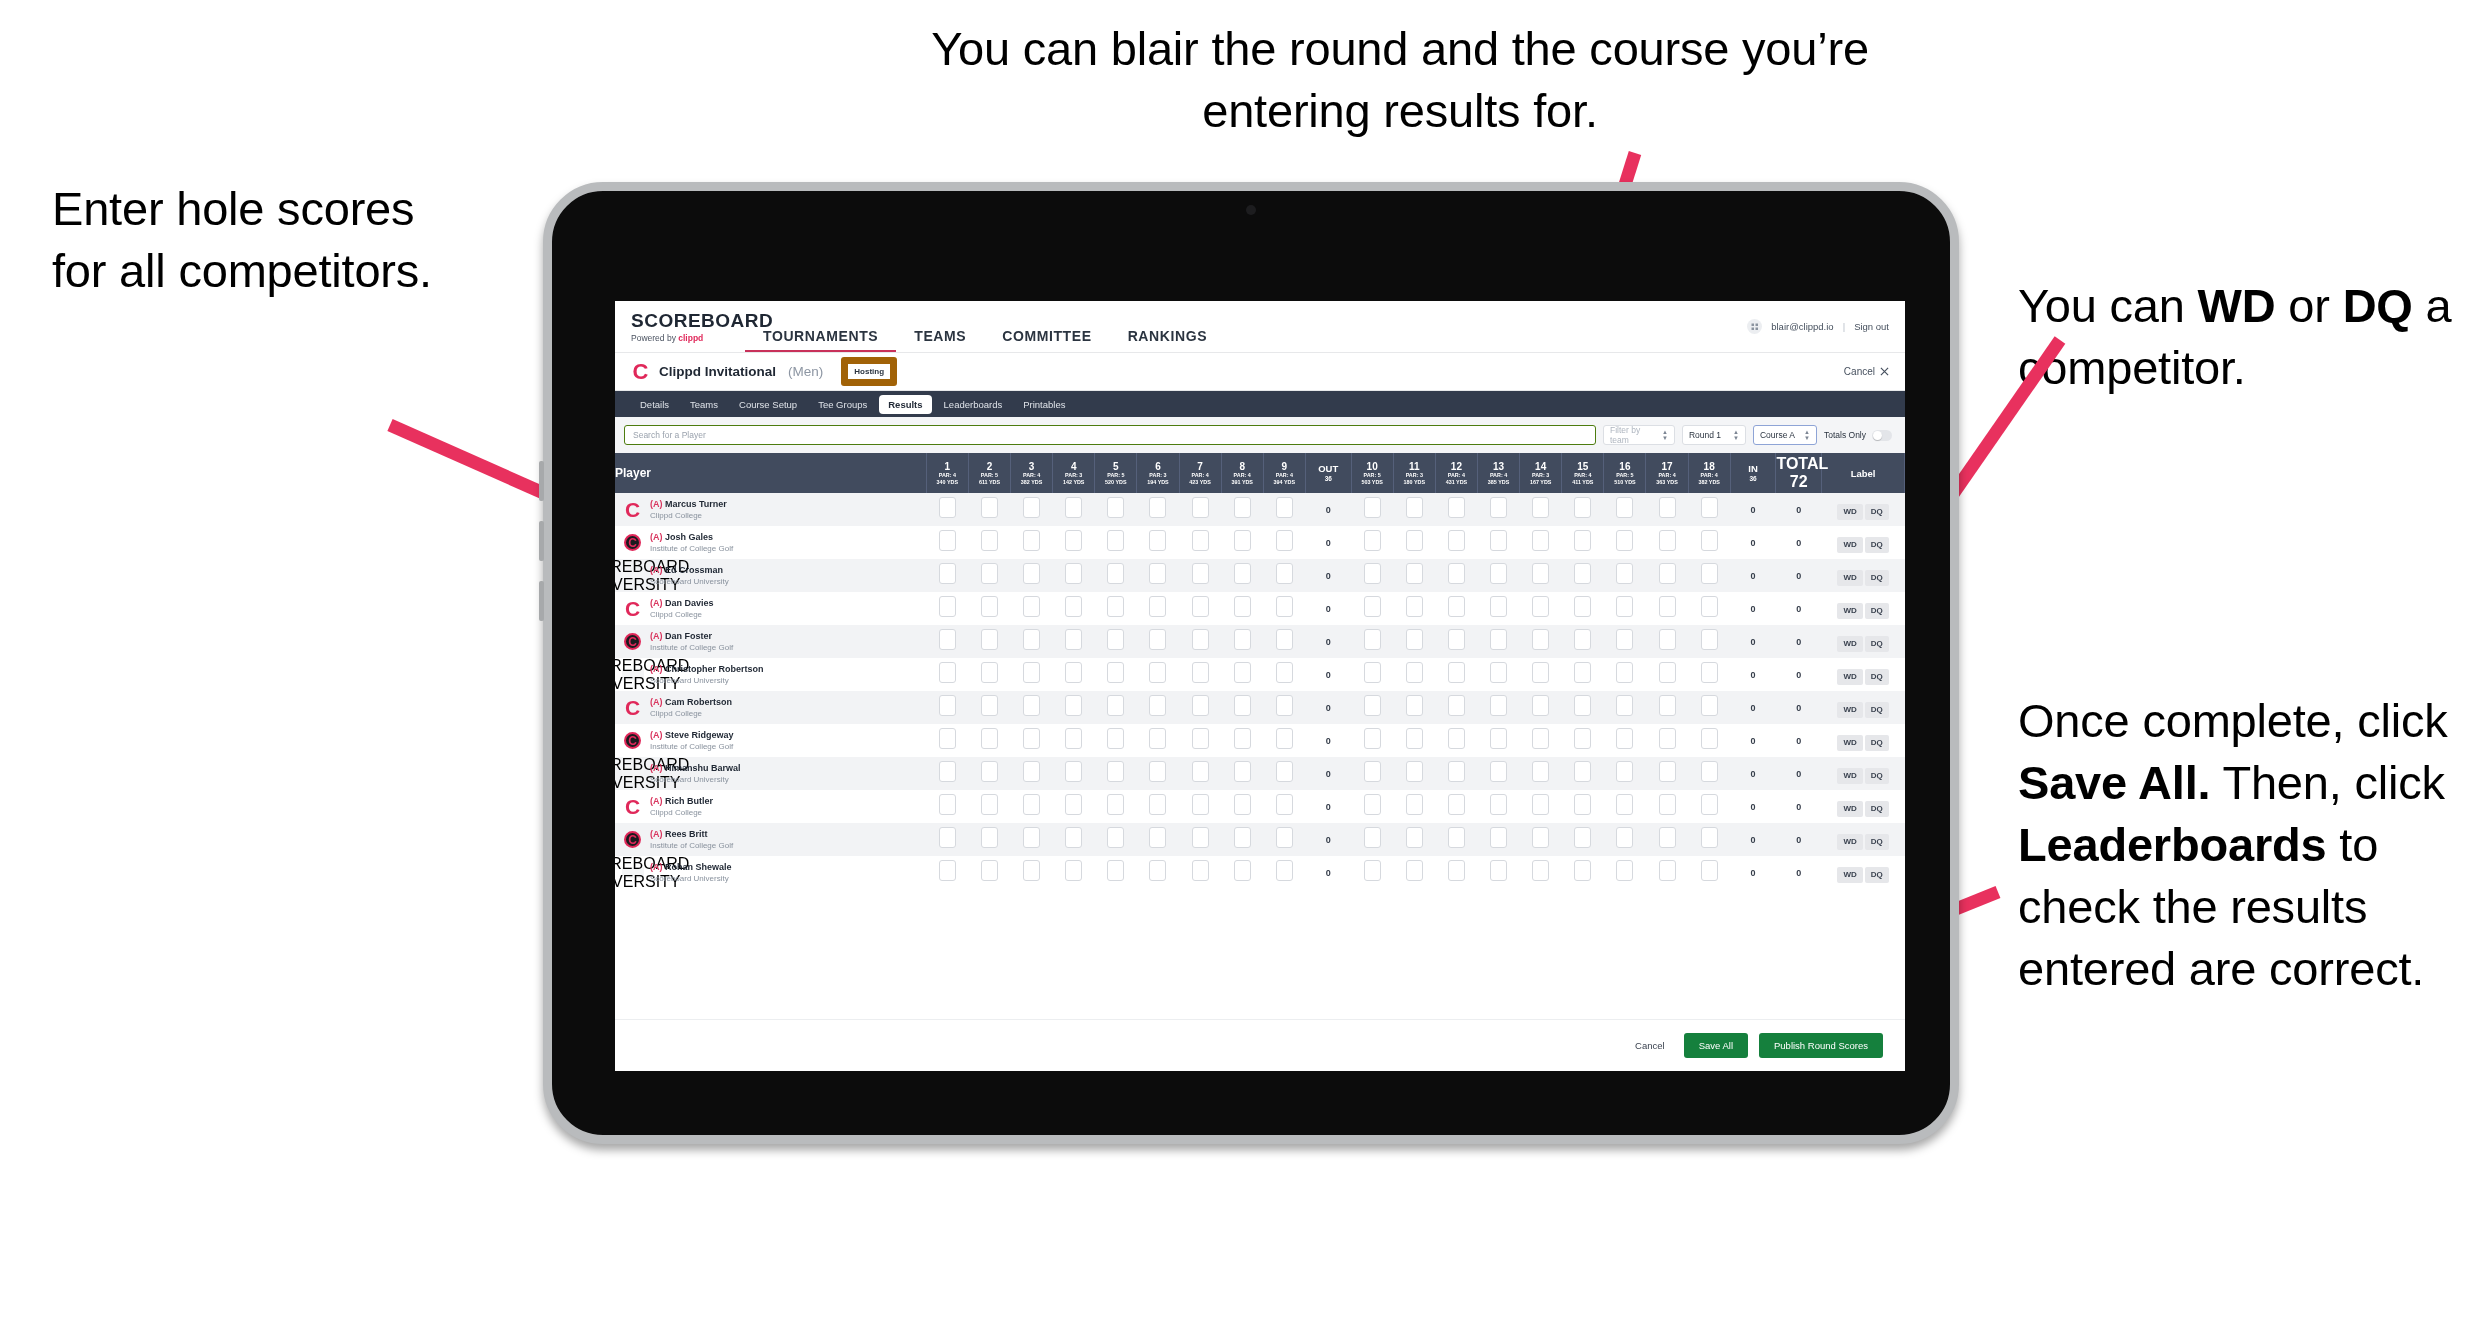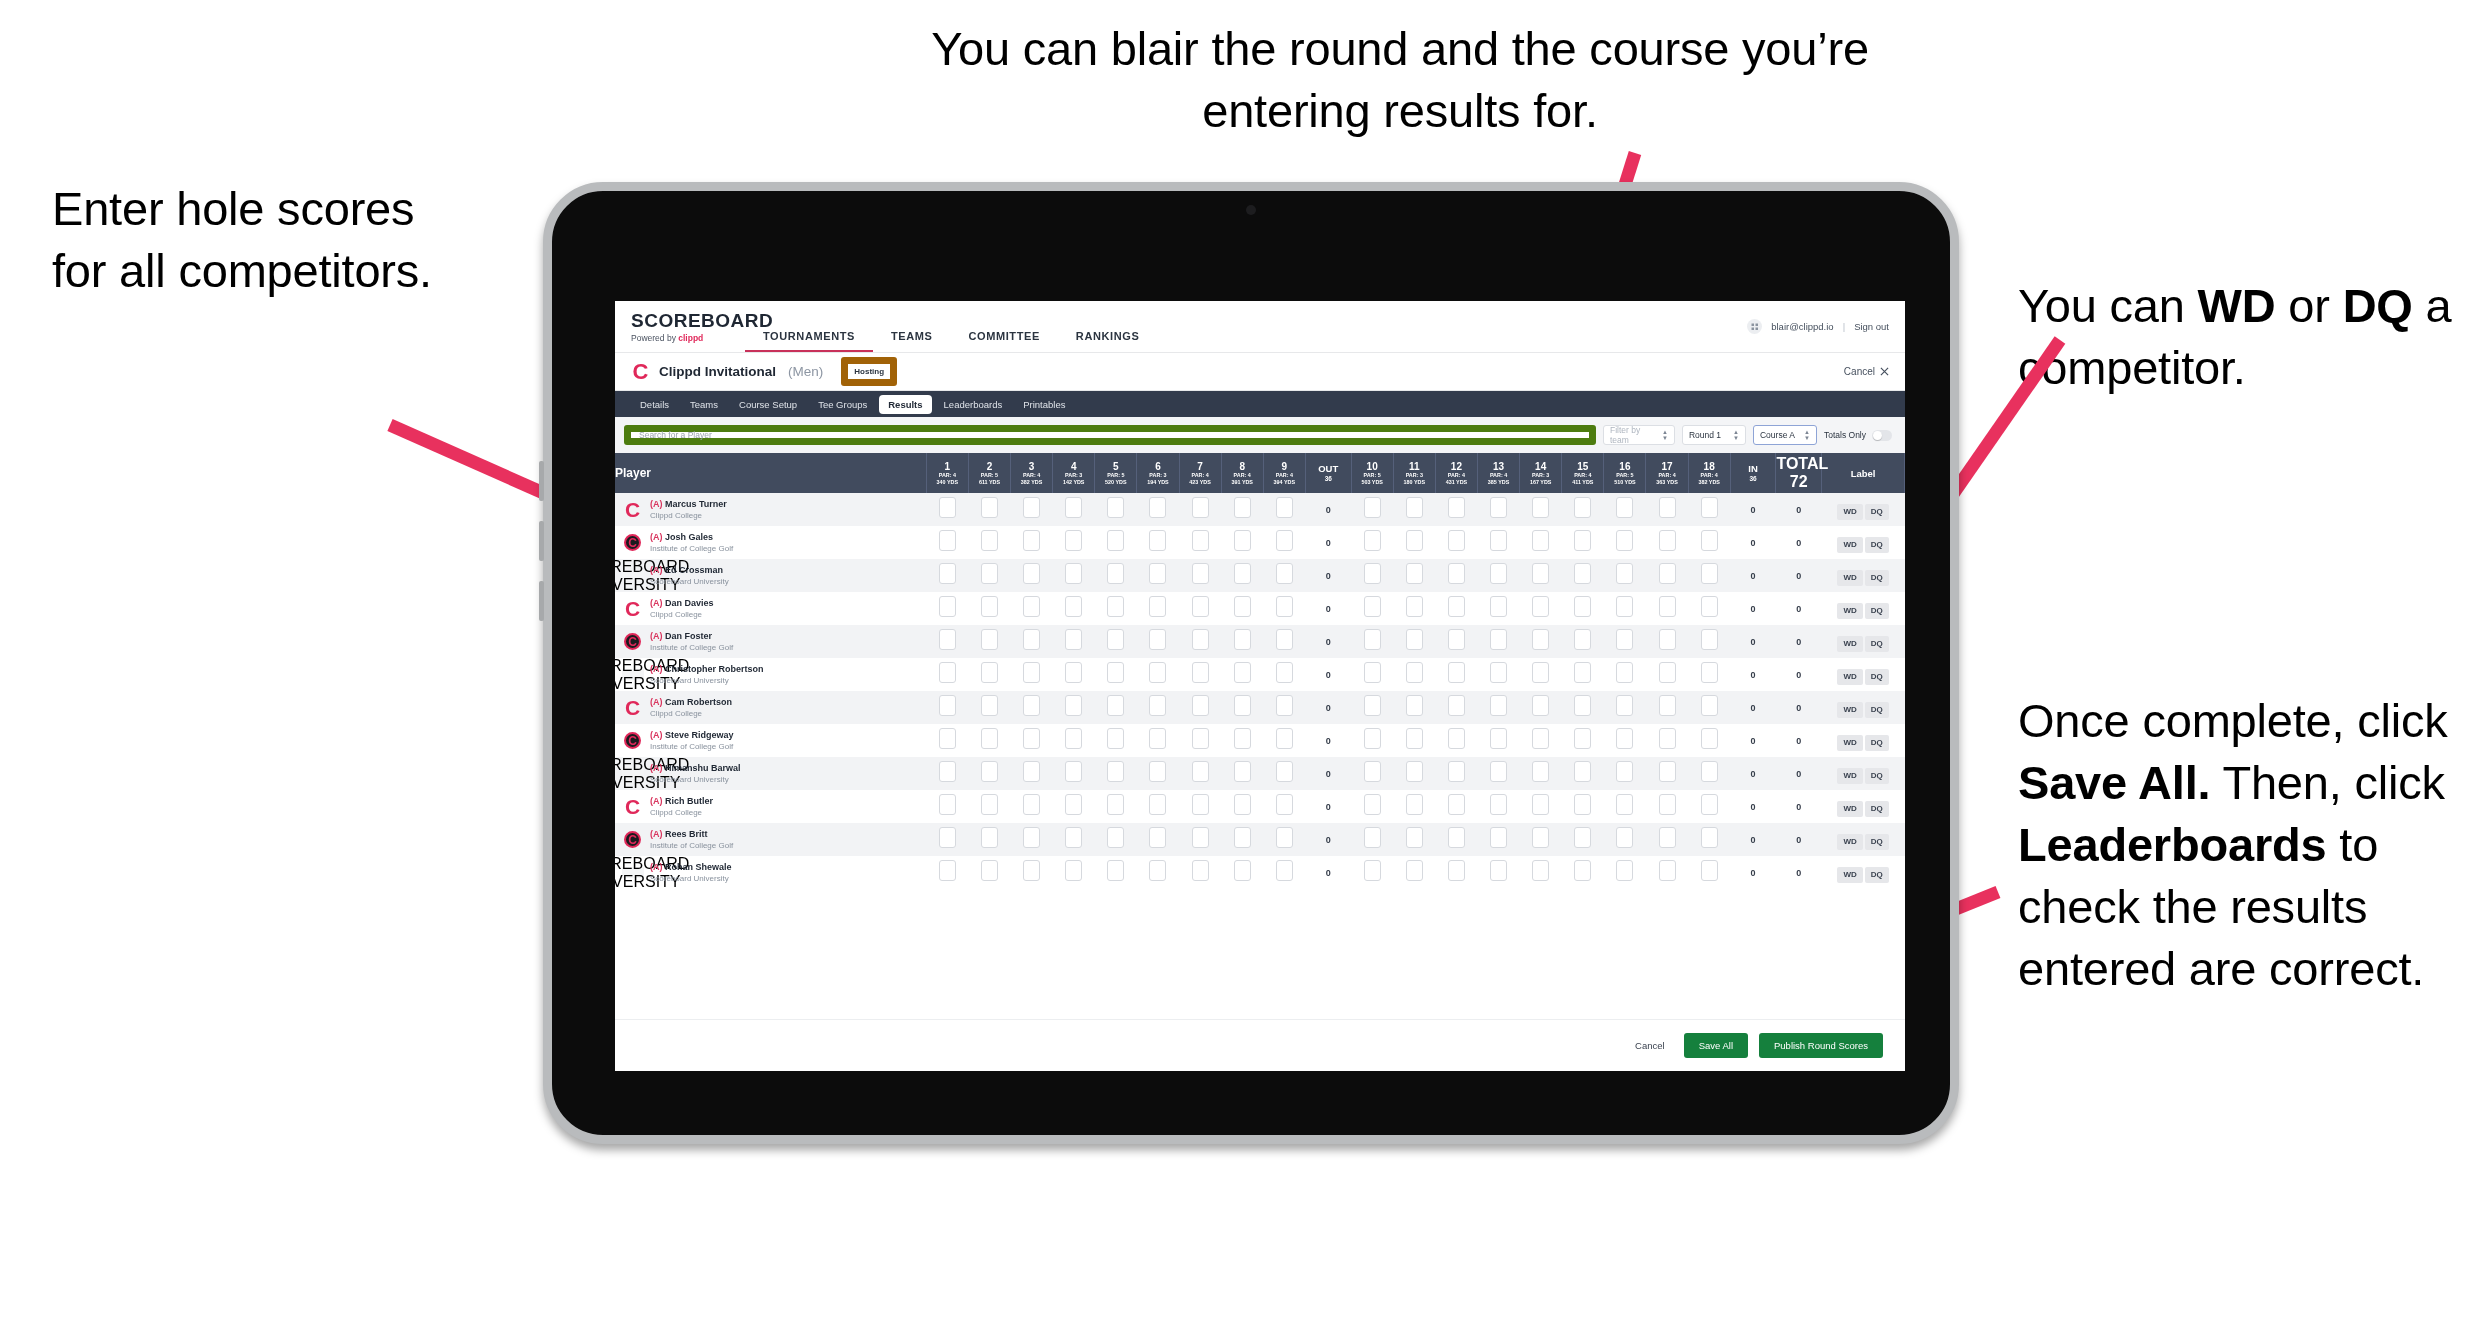--- a/index.html
+++ b/index.html
@@ -45,21 +45,21 @@
     display:flex; flex-direction:column;
   }
 
   
   .topnav { height:52px; background:#fff; display:flex; align-items:stretch; border-bottom:1px solid #e7e8ea; flex:none; }
   .brand { width:130px; display:flex; flex-direction:column; justify-content:center; padding-left:16px; }
   .brand-name { font-size:19px; font-weight:800; letter-spacing:0.5px; color:#1f2733; font-family:"Liberation Sans", sans-serif; }
   .brand-sub { font-size:8.5px; color:#4a5260; margin-top:1px; }
   .brand-sub .pink { color:#e0285a; font-weight:700; }
   .topnav-items { display:flex; align-items:stretch; }
-  .topnav-item { display:flex; align-items:center; padding:0 18px; font-size:11px; font-weight:600; letter-spacing:.6px; color:#2b3440; border-bottom:2.5px solid transparent;margin-top:20px; }
+  .topnav-item { display:flex; align-items:center; padding:0 18px; font-size:14px; font-weight:600; letter-spacing:.6px; color:#2b3440; border-bottom:2.5px solid transparent;margin-top:20px; }
   .topnav-item.active { border-bottom-color:#c8315a; }
   .topnav-right { margin-left:auto; display:flex; align-items:center; gap:9px; padding-right:16px; font-size:9.5px; color:#46505e; }
   .topnav-right .avatar { width:15px; height:15px; border-radius:50%; background:#eceef1; display:flex; align-items:center; justify-content:center; }
   .topnav-right .avatar svg { width:8px; height:8px; }
   .sep { color:#b9bfc8; }
 
   
   .tbar { height:38px; background:#fff; display:flex; align-items:center; padding:0 16px; gap:9px; border-bottom:1px solid #e7e8ea; flex:none; }
   .clogo { width:19px; height:19px; display:flex; align-items:center; justify-content:center; font-size:22px; font-weight:800; color:#e0285a; line-height:1; }
   .tname { font-size:13.5px; font-weight:600; color:#1f2733; }
@@ -67,21 +67,21 @@
   .hosting { margin-left:9px; font-size:8px; font-weight:700; color:#2b3440; border:7px solid #a16207; border-radius:3px; padding:3px 6px; }
   .tbar-right { margin-left:auto; display:flex; align-items:center; gap:5px; font-size:10px; color:#46505e; }
 
   
   .subtabs { height:26px; background:#323b4c; display:flex; align-items:center; padding:0 16px; gap:3px; flex:none; }
   .subtab { font-size:9.5px; color:#dfe3e9; padding:4px 9px; border-radius:4px; }
   .subtab.active { background:#fff; color:#232b38; font-weight:700; }
 
   
   .filters { height:36px; background:#f4f5f7; display:flex; align-items:center; padding:0 9px; gap:7px; flex:none; }
-  .search { flex:1; height:20px; background:#fff; border:7px solid #4d7c0f; border-radius:3px; display:flex; align-items:center; padding:0 8px; font-size:8.5px; color:#9aa2ad; }
+  .search { flex:1; height:20px; background:#fff; border:1px solid #4d7c0f; border-radius:3px; display:flex; align-items:center; padding:0 8px; font-size:8.5px; color:#9aa2ad; }
   .selbox { height:20px; background:#fff; border:1px solid #dcdfe4; border-radius:3px; display:flex; align-items:center; justify-content:space-between; padding:8px 6px; font-size:8.5px; color:#2b3440; gap:8px; }
   .selbox.ph { color:#aeb5bf; width:72px; }
   .selbox.w64 { width:64px; }
   .selbox.focus { border-color:#8ea4d6; }
   .spin { display:flex; flex-direction:column; gap:1px; color:#7c8593; font-size:6px; line-height:5px; }
   .toggle-wrap { display:flex; align-items:center; gap:6px; font-size:8.5px; color:#2b3440; padding-right:4px; }
   .toggle { width:20px; height:11px; border-radius:6px; background:#e3e5e9; position:relative; }
   .toggle i { position:absolute; left:1px; top:1px; width:9px; height:9px; border-radius:50%; background:#fff; box-shadow:0 1px 1px rgba(0,0,0,.2); }
 
   

